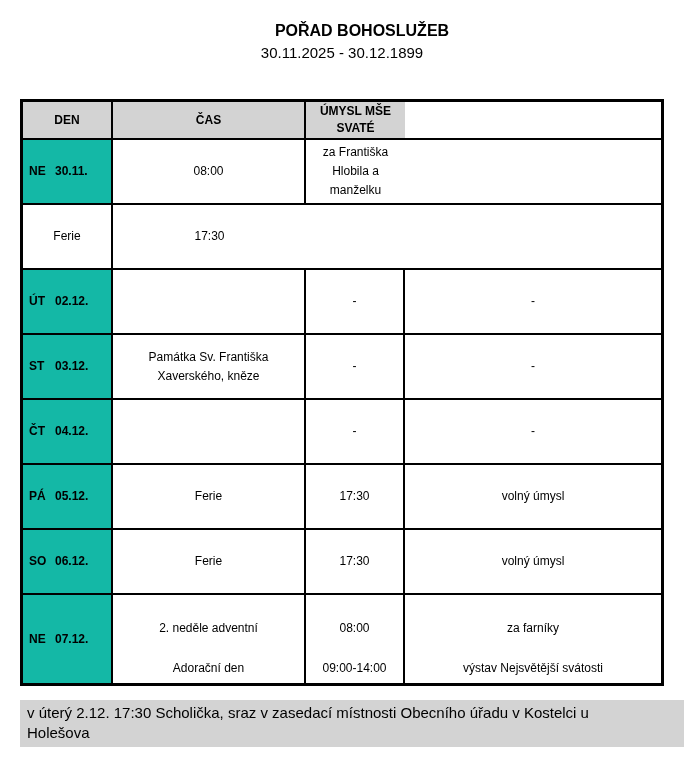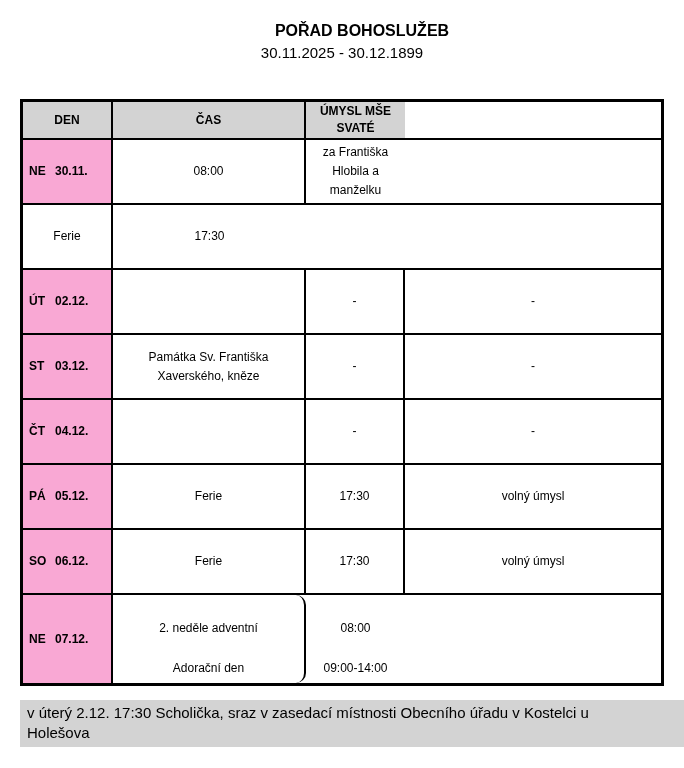--- a/index.html
+++ b/index.html
@@ -55,33 +55,32 @@
     padding: 2px;
   }
   .cell:last-child { border-right: none; }
   .header-row .cell {
     background: #d3d3d3;
     font-weight: bold;
     line-height: 17px;
     padding: 1px 2px;
   }
   .cell.day {
-    background: #f9a8d4;
+    background: #14b8a6;
     font-weight: bold;
     justify-content: flex-start;
     padding-left: 6px;
     text-align: left;
   }
   .day-abbr { display: inline-block; width: 26px; }
   .two-line .cell.multi {
     flex-direction: column;
     justify-content: space-between;
     align-items: center;
     padding: 24px 2px 5px 2px;
-    border-radius: 10px;
   }
   .note-bar {
     position: absolute;
     left: 20px; top: 700px;
     width: 664px;
     min-height: 45px;
     background: #d3d3d3;
     font-size: 15px;
     line-height: 20px;
     padding: 3px 40px 4px 7px;
@@ -222,17 +221,21 @@
           <span class="day-date">07.12.</span>
     </div>
     <div class="cell multi liturgy">
       <span class="line1">2. neděle adventní</span>
       <span class="line2">Adorační den</span>
     </div>
     <div class="cell multi time">
       <span class="line1">08:00</span>
       <span class="line2">09:00-14:00</span>
     </div>
+    <div class="cell multi intent">
+      <span class="line1">za farníky</span>
+      <span class="line2">výstav Nejsvětější svátosti</span>
+    </div>
   </div>
     </div>
 </div>
 
 <div class="note-bar">v úterý 2.12. 17:30 Scholička, sraz v zasedací místnosti Obecního úřadu v Kostelci u Holešova</div>
 
 </body></html>

